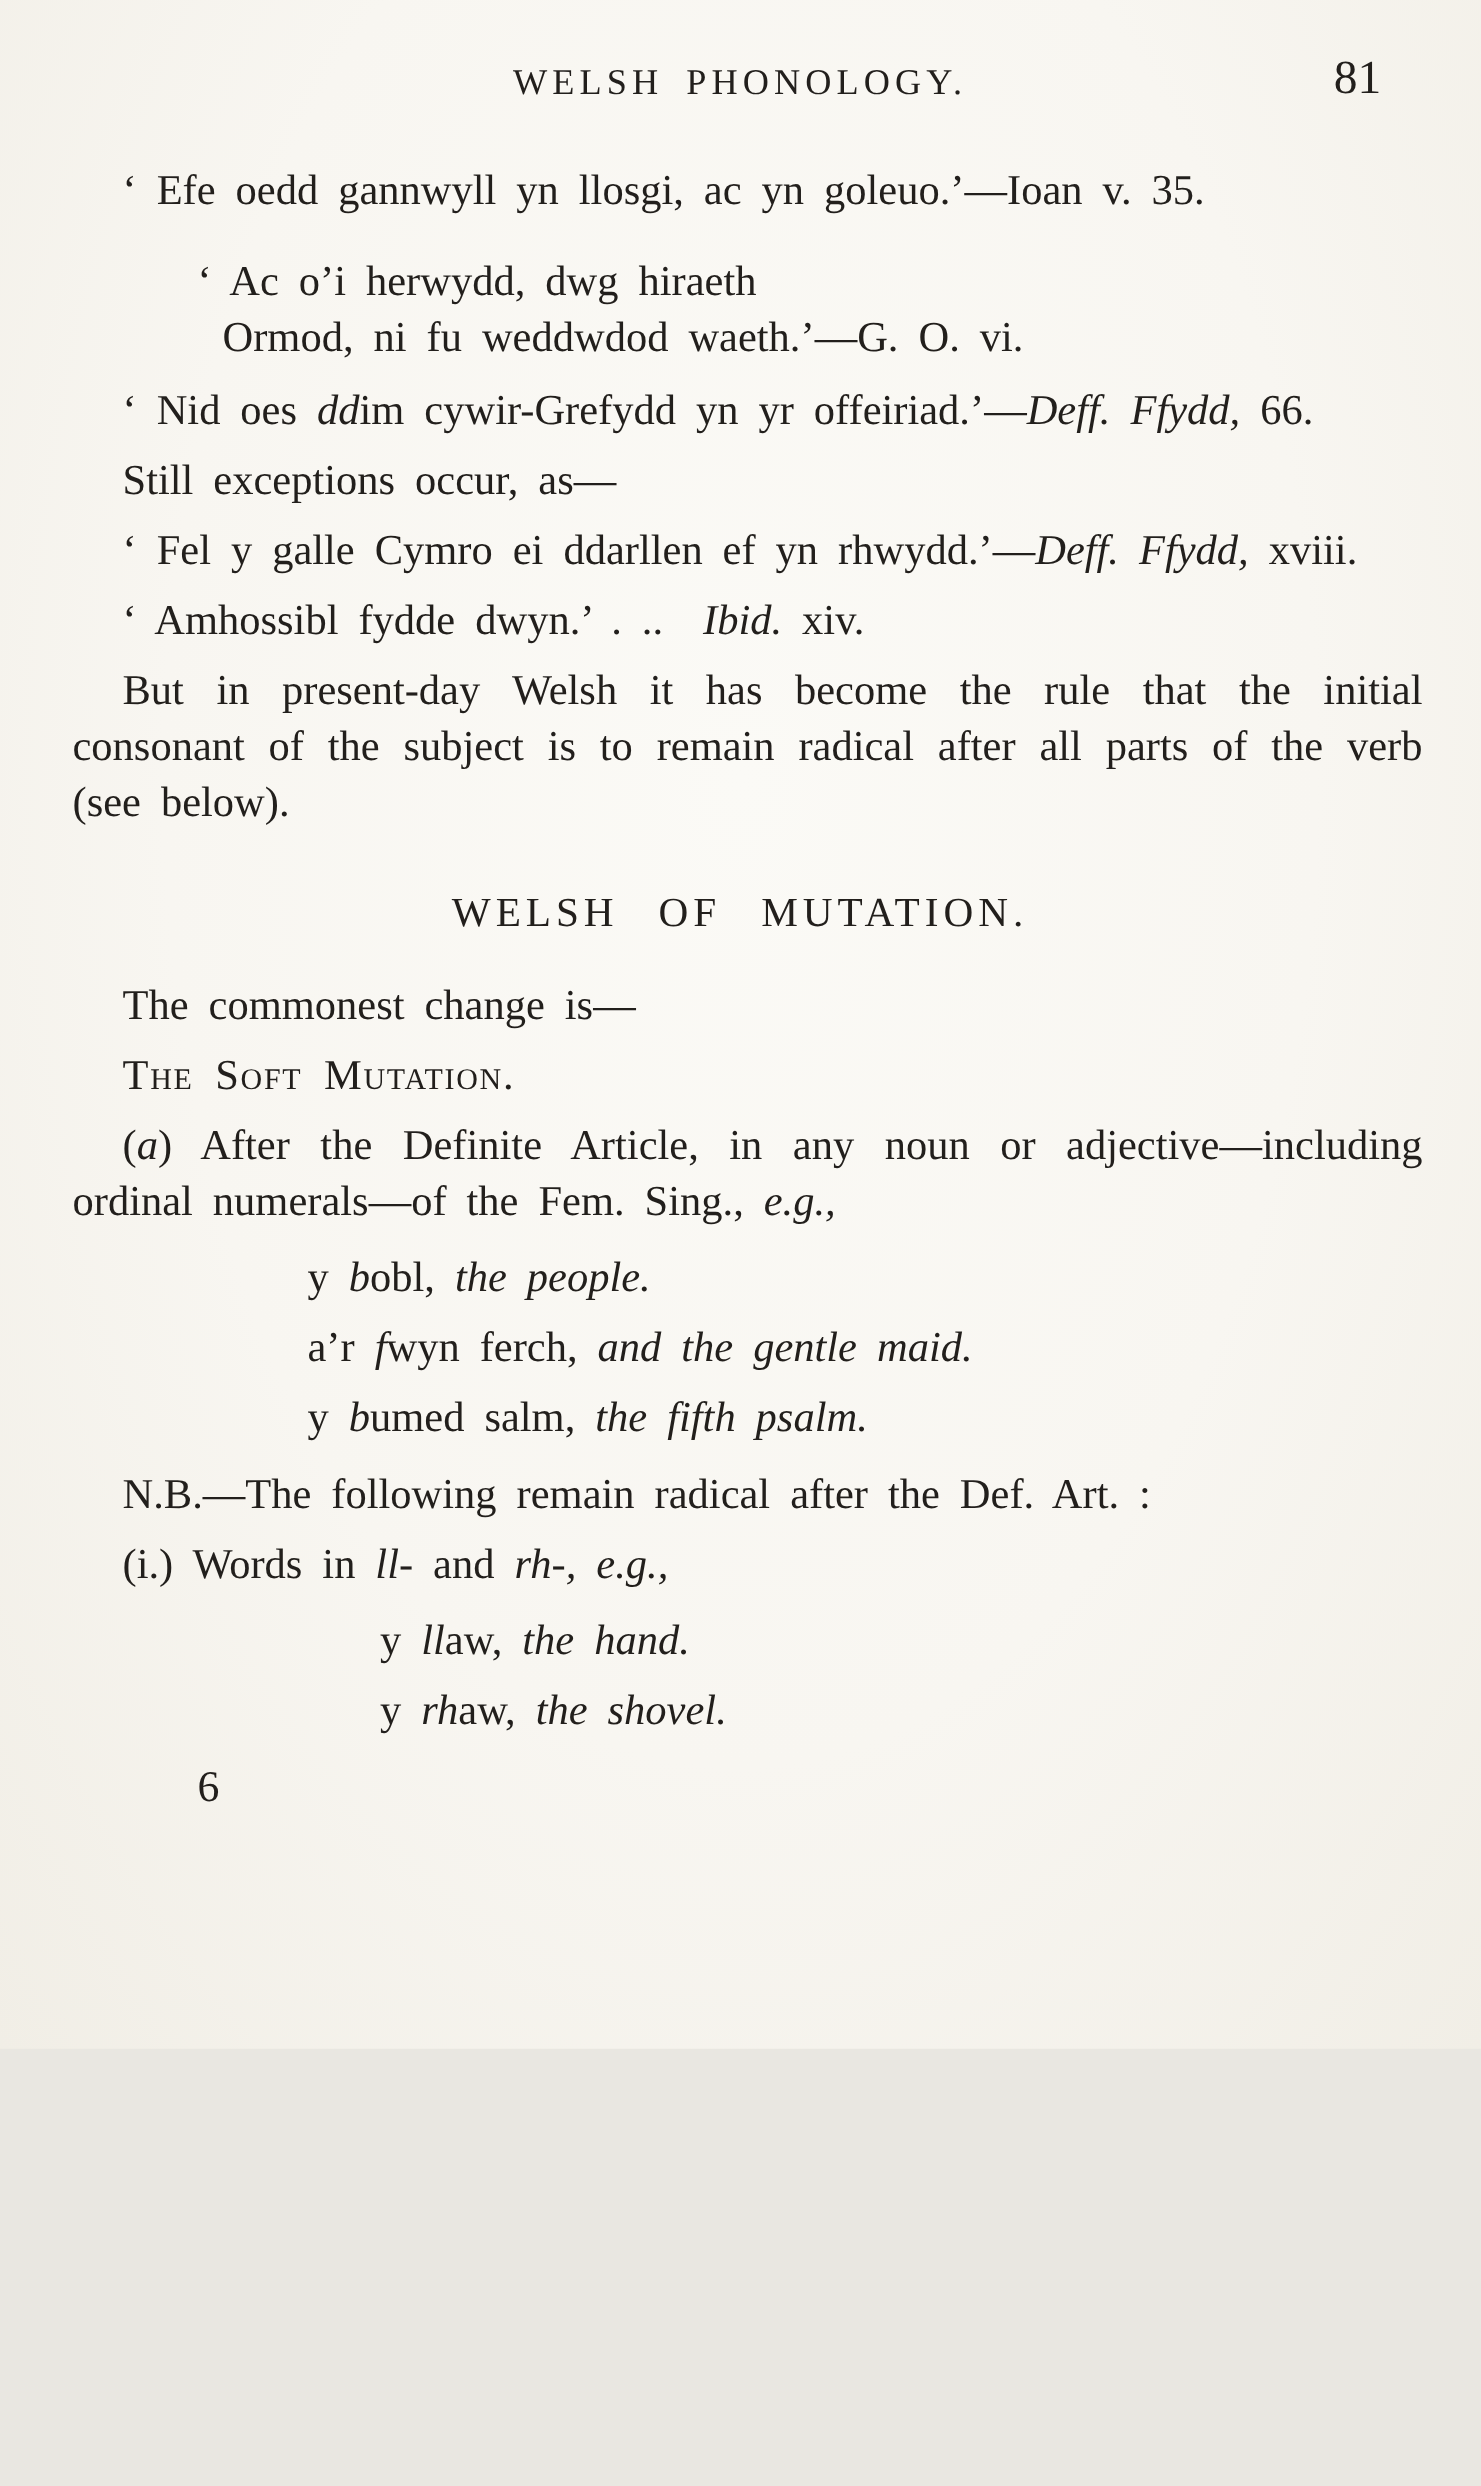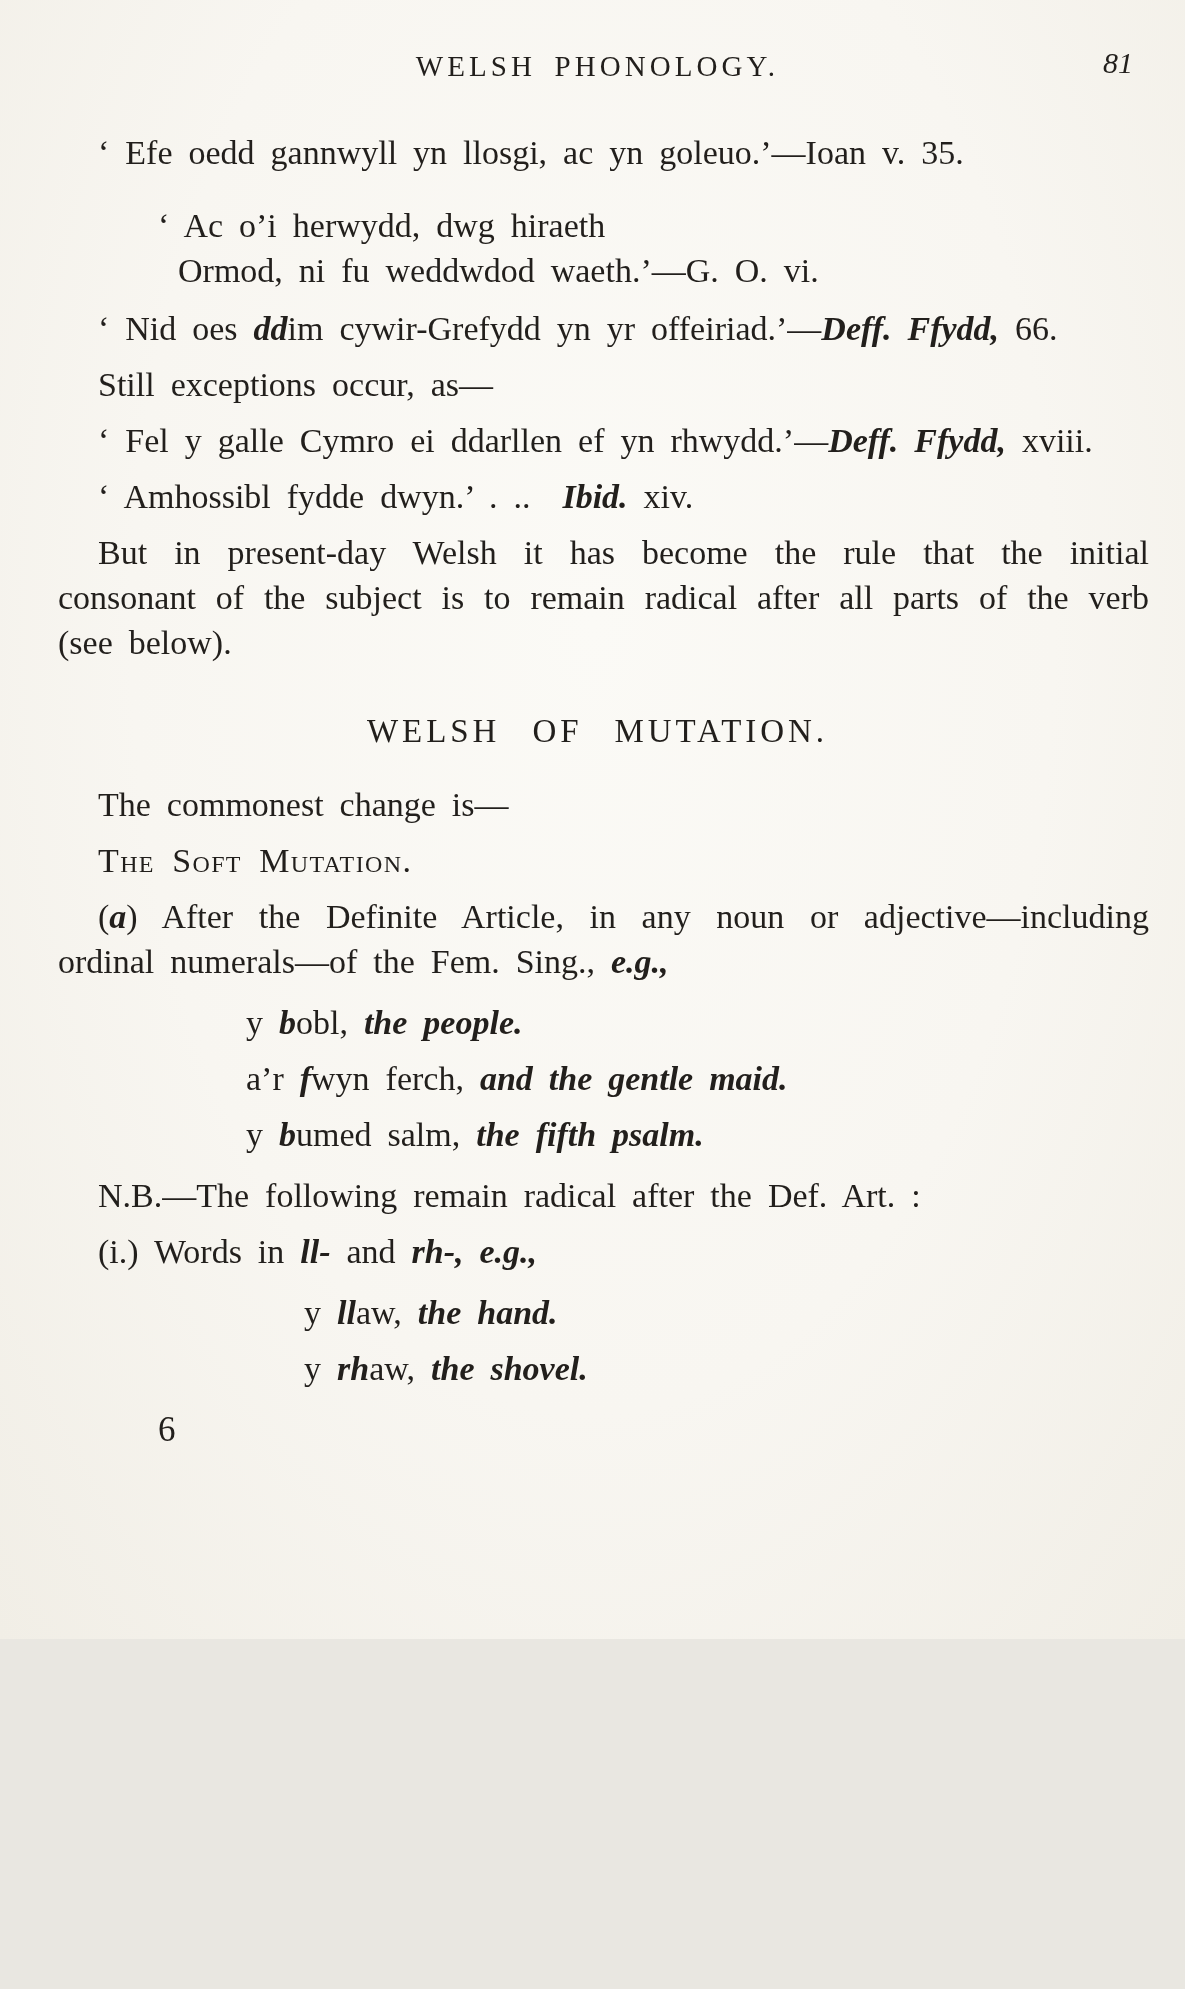--- a/index.html
+++ b/index.html
@@ -9,51 +9,50 @@
   html,body{margin:0;padding:0;}
   body{
     width:1185px;height:1989px;
     background:#e9e7e1;
     font-family:"Liberation Serif","DejaVu Serif",serif;
   }
   .page{
     position:relative;
     width:1185px;height:1639px;
     box-sizing:border-box;
-    padding:44px 36px 0 46px;
+    padding:44px 47px 0 46px;
     background:radial-gradient(ellipse at 50% 38%, #fbfaf6 0%, var(--paper) 55%, #f1eee6 100%);
     color:var(--ink);
     font-size:34px;
     line-height:45px;
     overflow:hidden;
   }
   
   .running-head{
     position:relative;
     height:52px;
     margin-bottom:34px;
   }
   .head-title{
     text-align:center;
     font-size:29px;
     letter-spacing:.14em;
     word-spacing:.25em;
   }
   .page-number{
     position:absolute;
-    right:16px;top:-4px;
-    font-size:30px;
-    font-style:italic;
+    right:33px;top:-4px;
+    font-size:38px;
   }
   
   .body-text{word-spacing:.22em;}
   .para{margin:0 0 11px 12px;}
   .para.indent{text-indent:40px;}
   .para.justify{text-align:justify;}
-  .i{font-style:italic;font-weight:bold;}
+  .i{font-style:italic;}
   .sc{font-variant:small-caps;letter-spacing:.04em;}
   .verse{margin:2px 0 13px 0;}
   .verse .verse-line:nth-child(1){padding-left:112px;margin-top:28px;}
   .verse .verse-line:nth-child(2){padding-left:132px;font-family:Liberation Serif, serif;}
   .section-heading{
     font-size:33px;
     font-weight:normal;
     text-align:center;
     letter-spacing:.12em;
     word-spacing:.6em;

